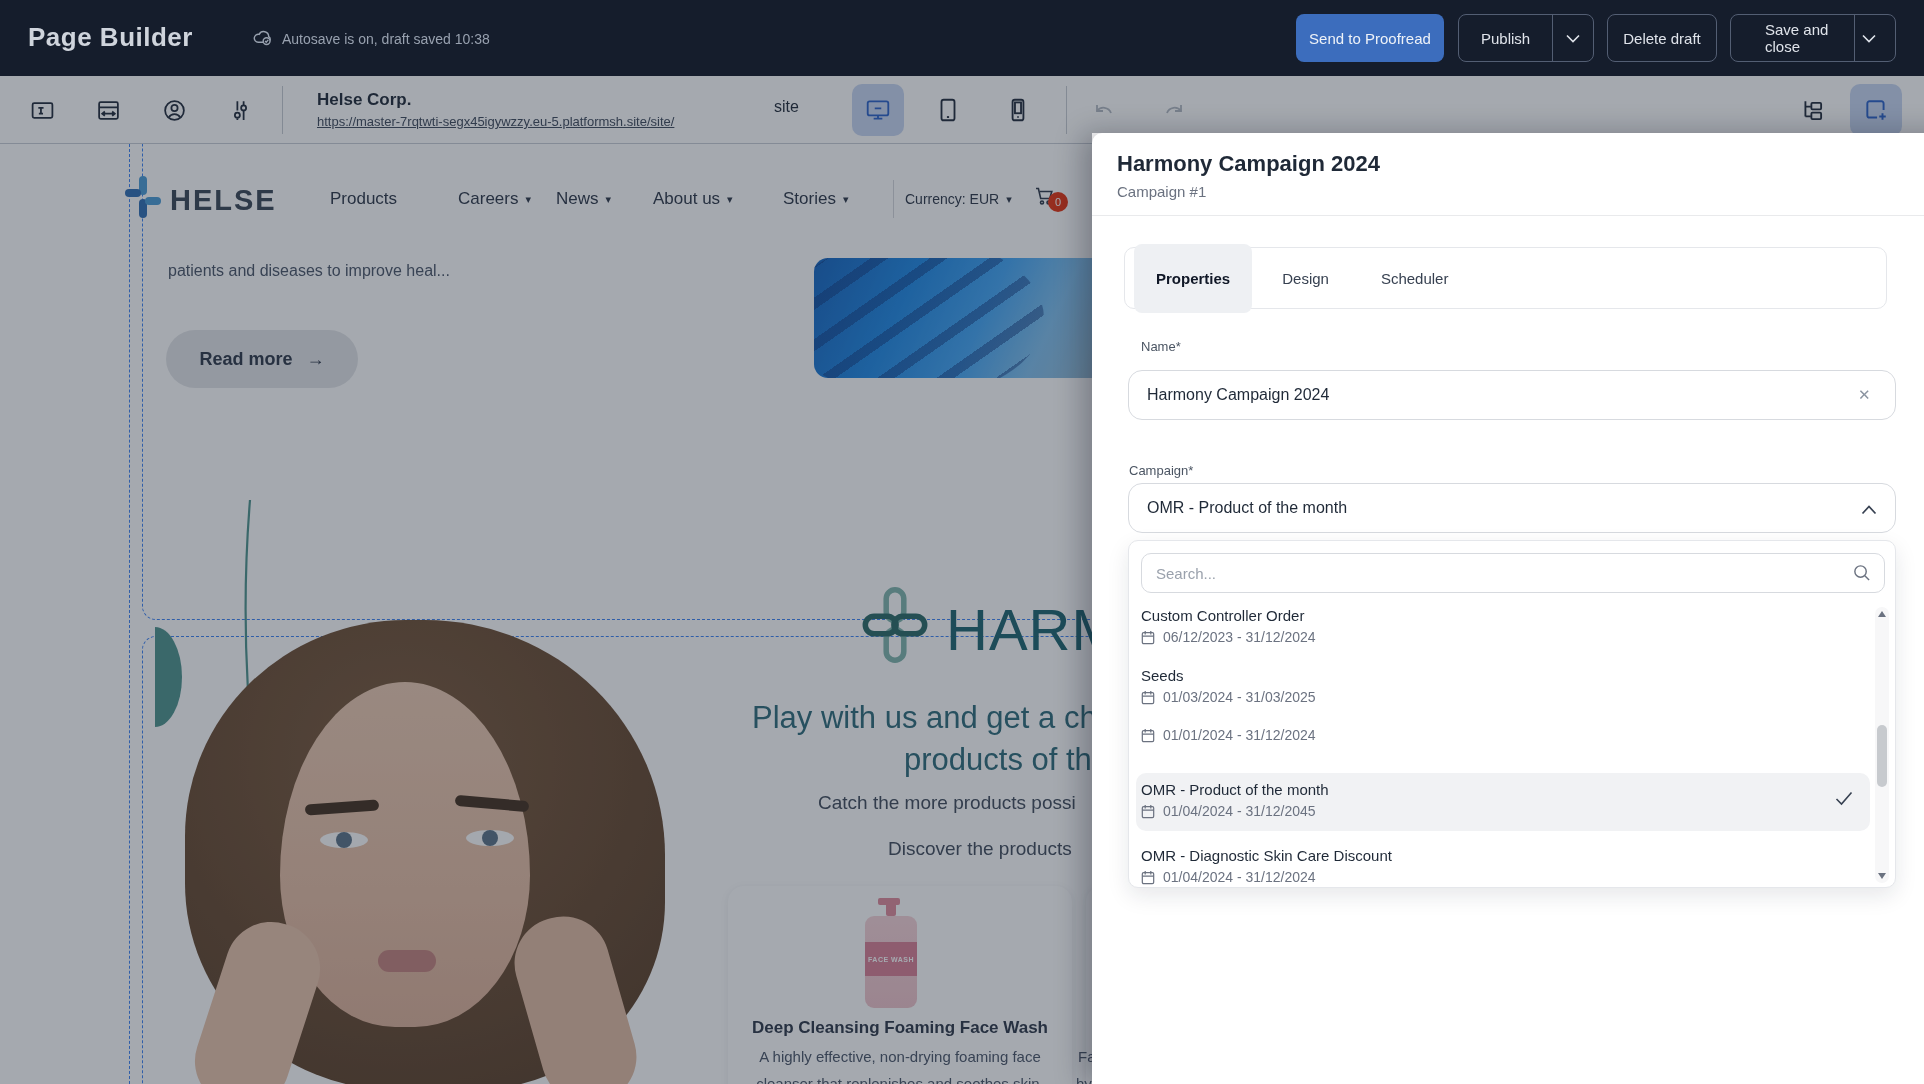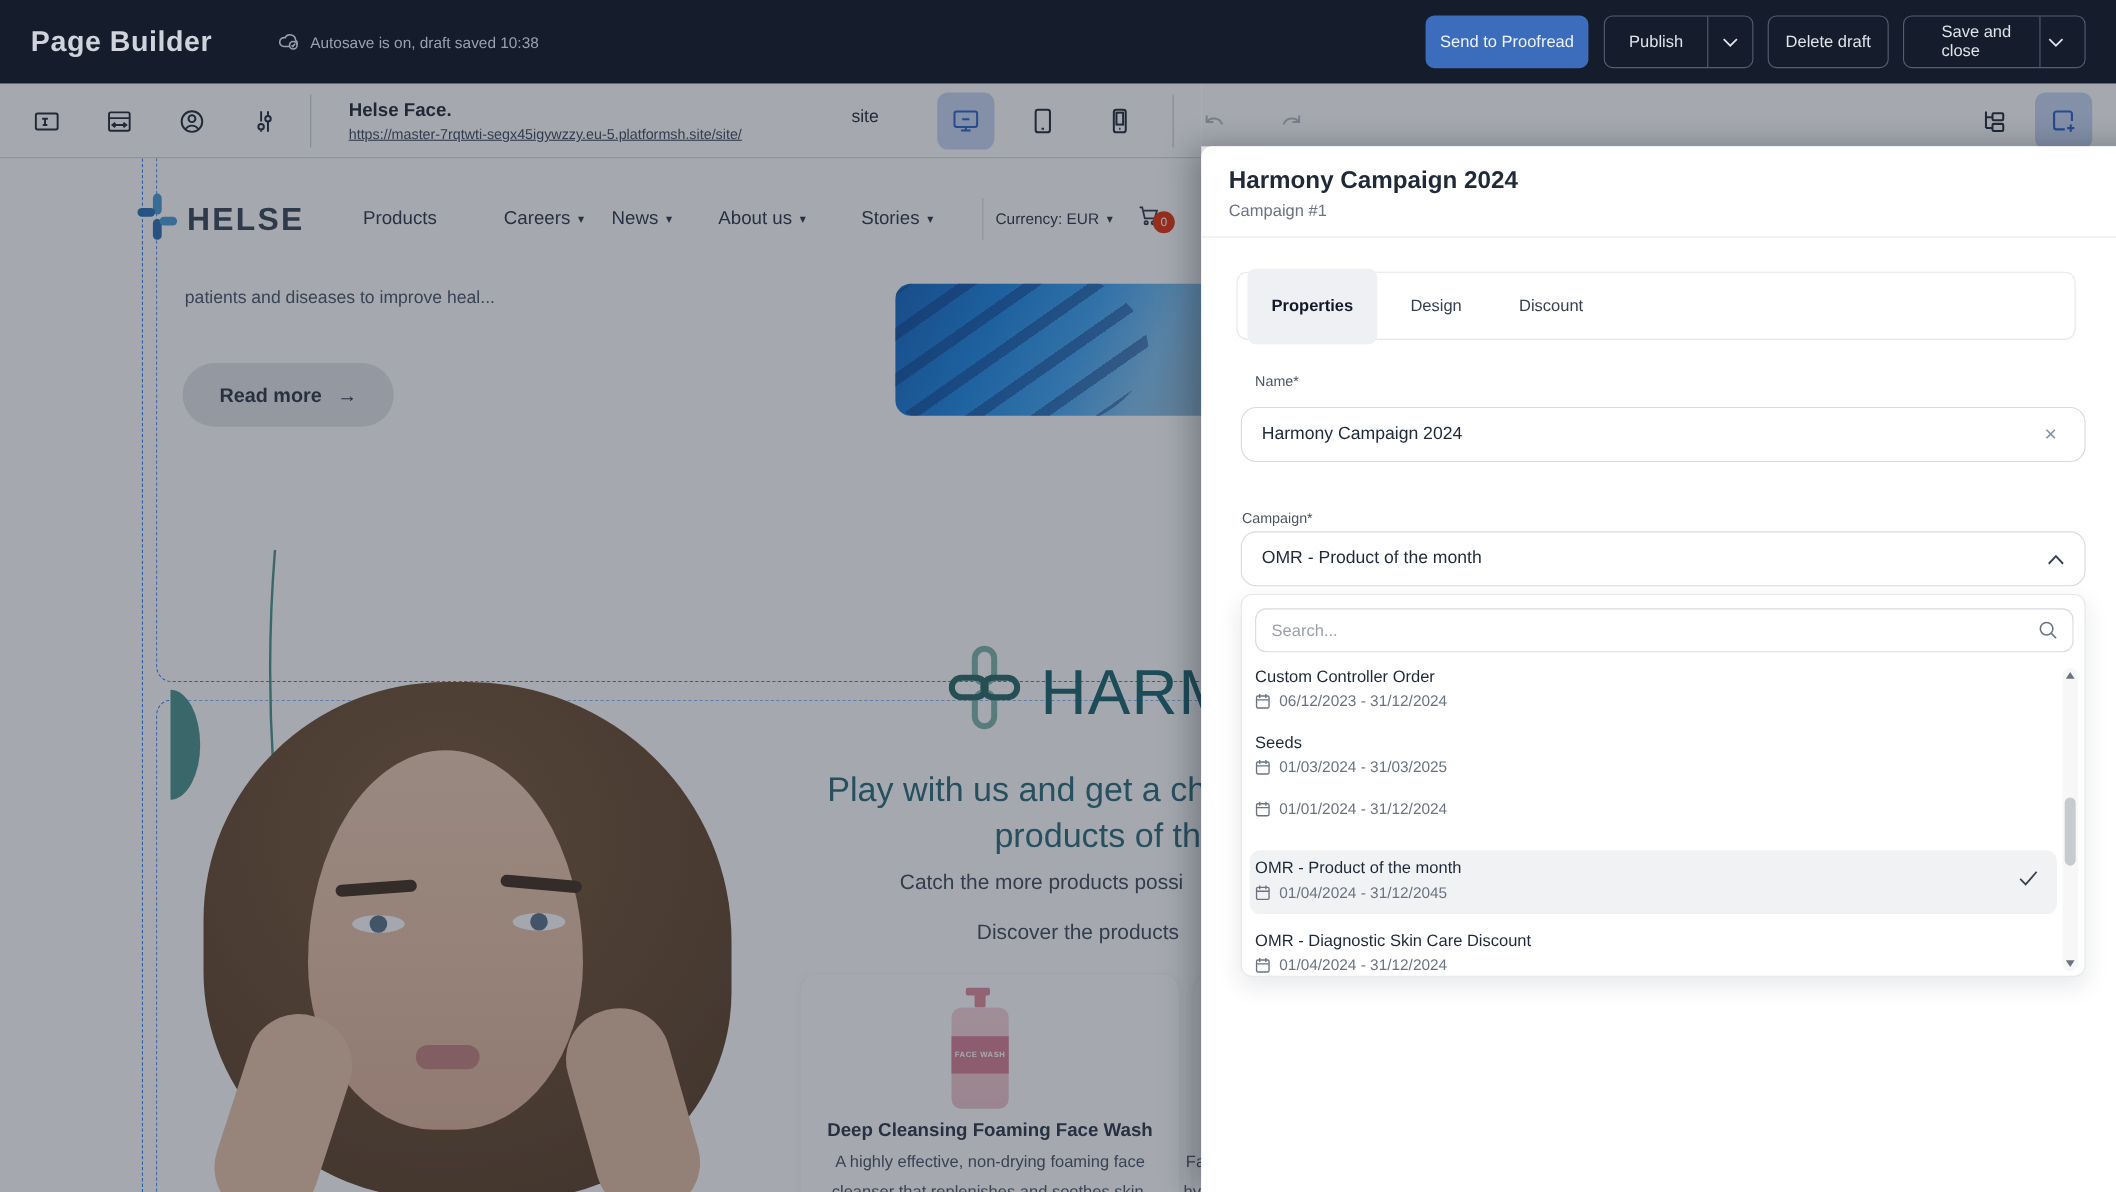--- a/index.html
+++ b/index.html
@@ -133,21 +133,21 @@
     </span>
     <span class="tool-ic" style="left:228px;">
       <svg width="25" height="25" viewBox="0 0 24 24" fill="none" stroke="currentColor" stroke-width="1.7">
         <path d="M9 3v9 M9 19.5V21"></path>
           <circle cx="9" cy="16.5" r="2.4"></circle>
         <path d="M15 3v4 M15 12.5V21"></path>
           <circle cx="15" cy="9.5" r="2.4"></circle>
       </svg>
     </span>
     <span class="vdiv" style="left:282px;"></span>
-    <div class="sitename">Helse Face.</div>
+    <div class="sitename">Helse Corp.</div>
     <a class="siteurl">https://master-7rqtwti-segx45igywzzy.eu-5.platformsh.site/site/</a>
 
     <div class="site-label">site</div>
     <div class="dev-pill on" style="left:852px;">
       <svg width="26" height="26" viewBox="0 0 24 24" fill="none" stroke="currentColor" stroke-width="1.7">
         <rect x="2.5" y="4" width="19" height="13" rx="1.8"></rect>
           <path d="M9 10.5h6 M12 17v3 M8 20h8"></path>
       </svg>
     </div>
     <div class="dev-pill off" style="left:922px;">
@@ -305,21 +305,21 @@
   <div class="dim" style="left:1092px;top:76px;width:832px;height:57px;"></div>
 
   <div class="panel">
     <div class="p-title">Harmony Campaign 2024</div>
     <div class="p-sub">Campaign #1</div>
     <div class="p-div"></div>
 
     <div class="tabs-card">
       <div class="tab active">Properties</div>
       <div class="tab">Design</div>
-      <div class="tab">Discount</div>
+      <div class="tab">Scheduler</div>
     </div>
 
     <div class="f-label" style="top:206px;margin-left:12px;">Name*</div>
     <input class="f-input" style="top: 237px;" readonly="" value="Harmony Campaign 2024">
     <span class="clear-x" style="top:253px;">✕</span>
 
     <div class="f-label" style="top:330px;">Campaign*</div>
     <div class="select-box" style="top:350px;">
       <span>OMR - Product of the month</span>
       <span style="position:absolute;right:18px;top:17px;">

